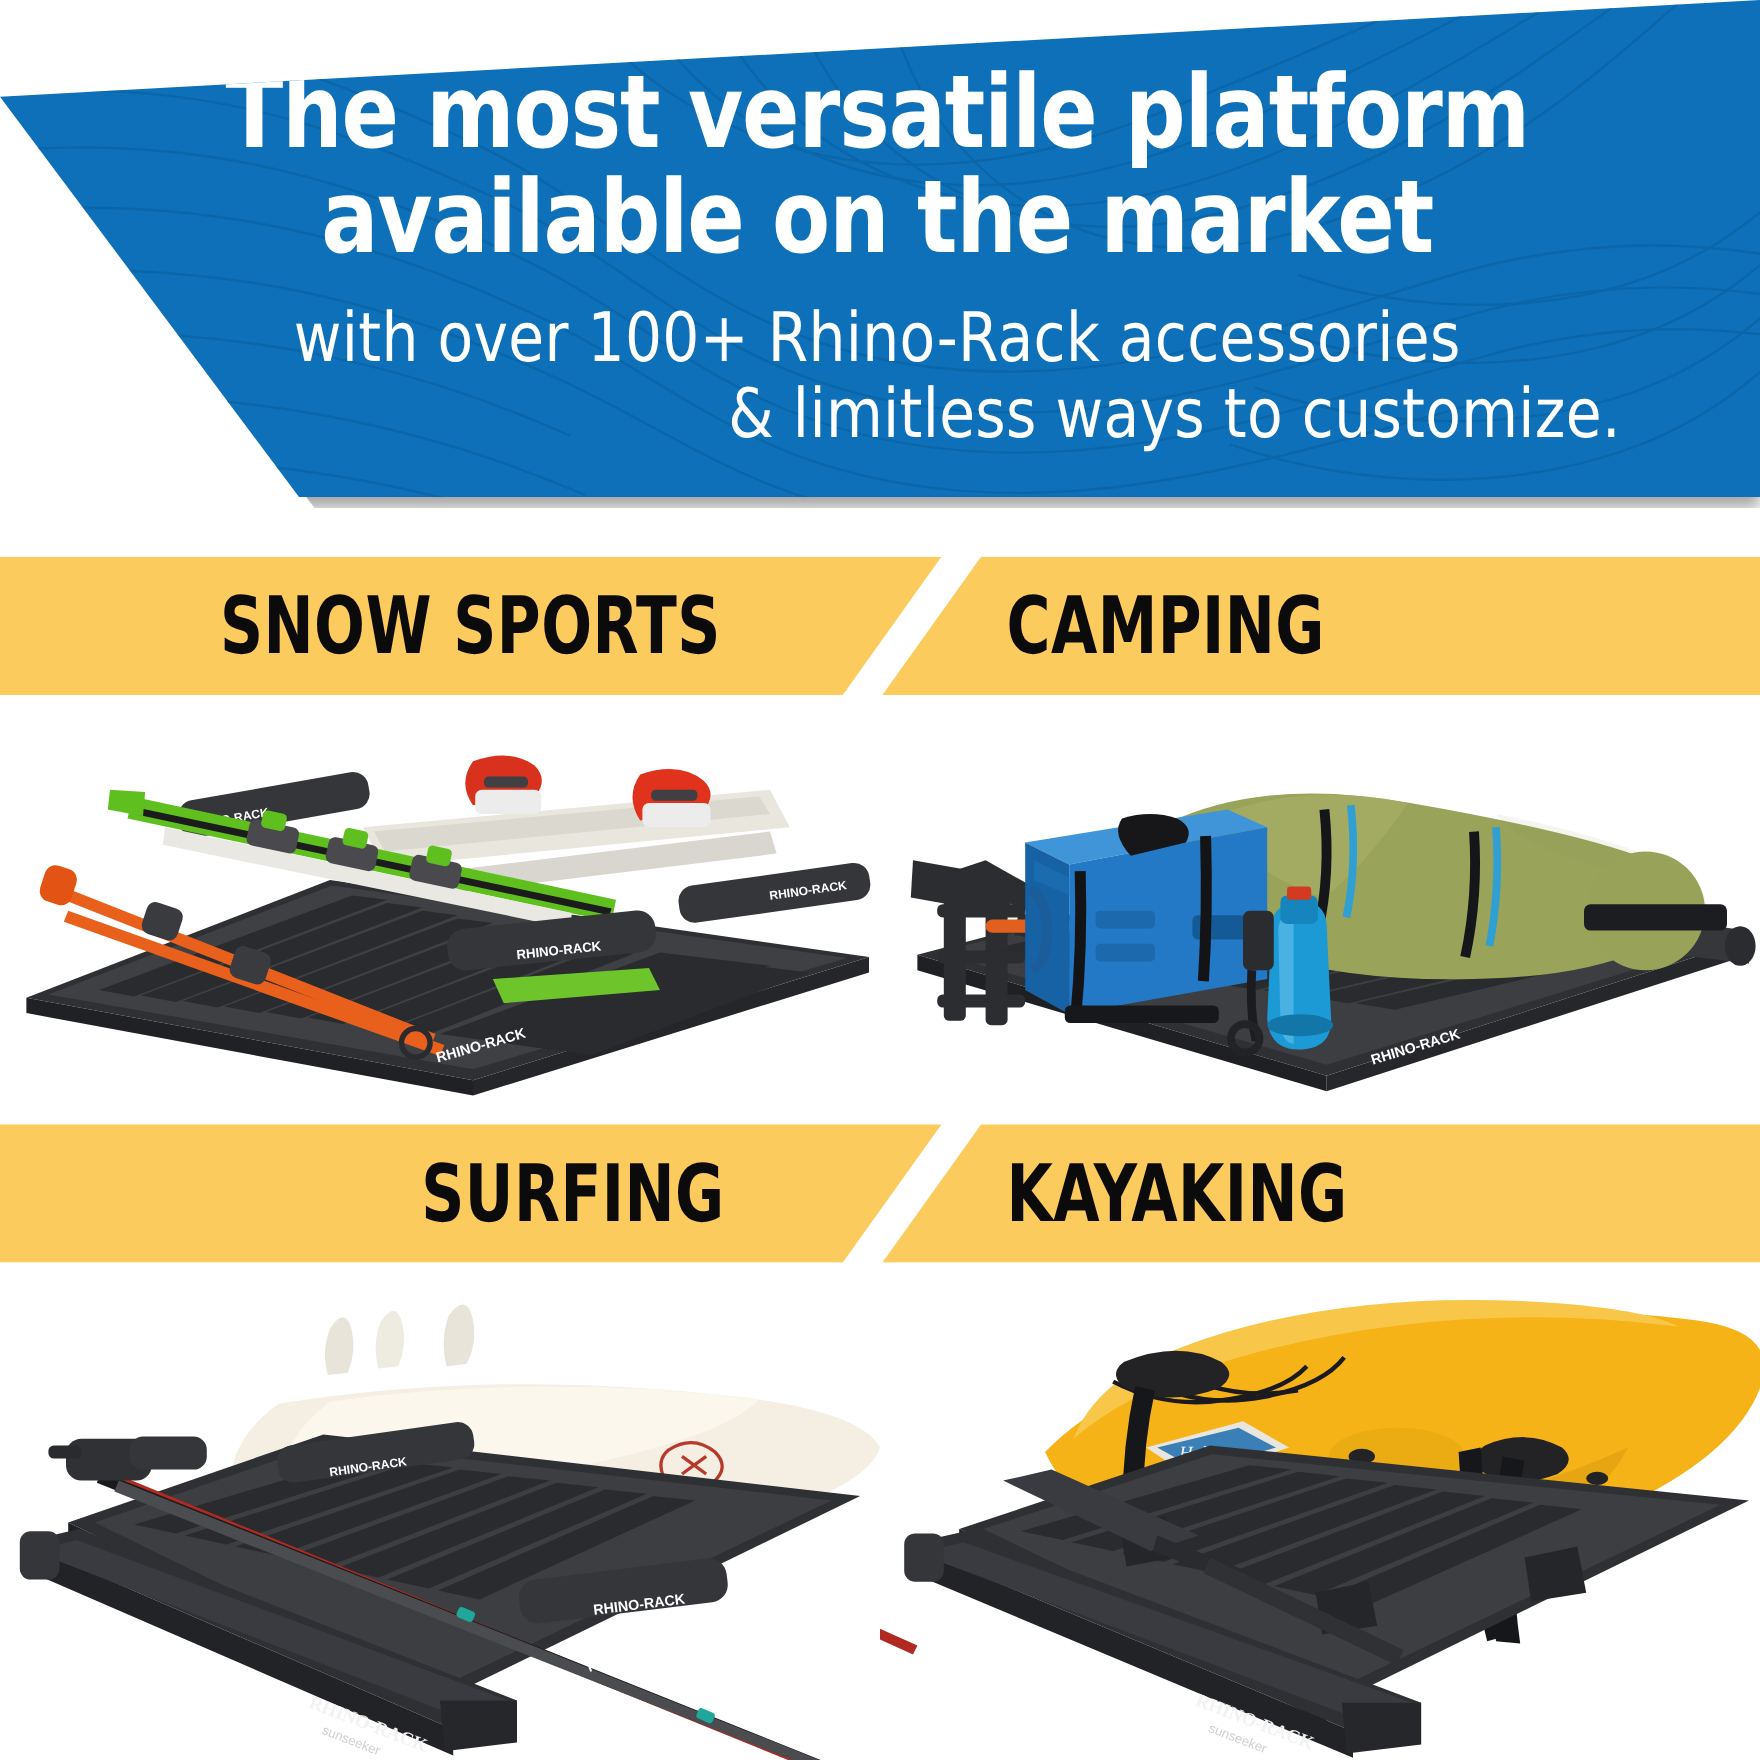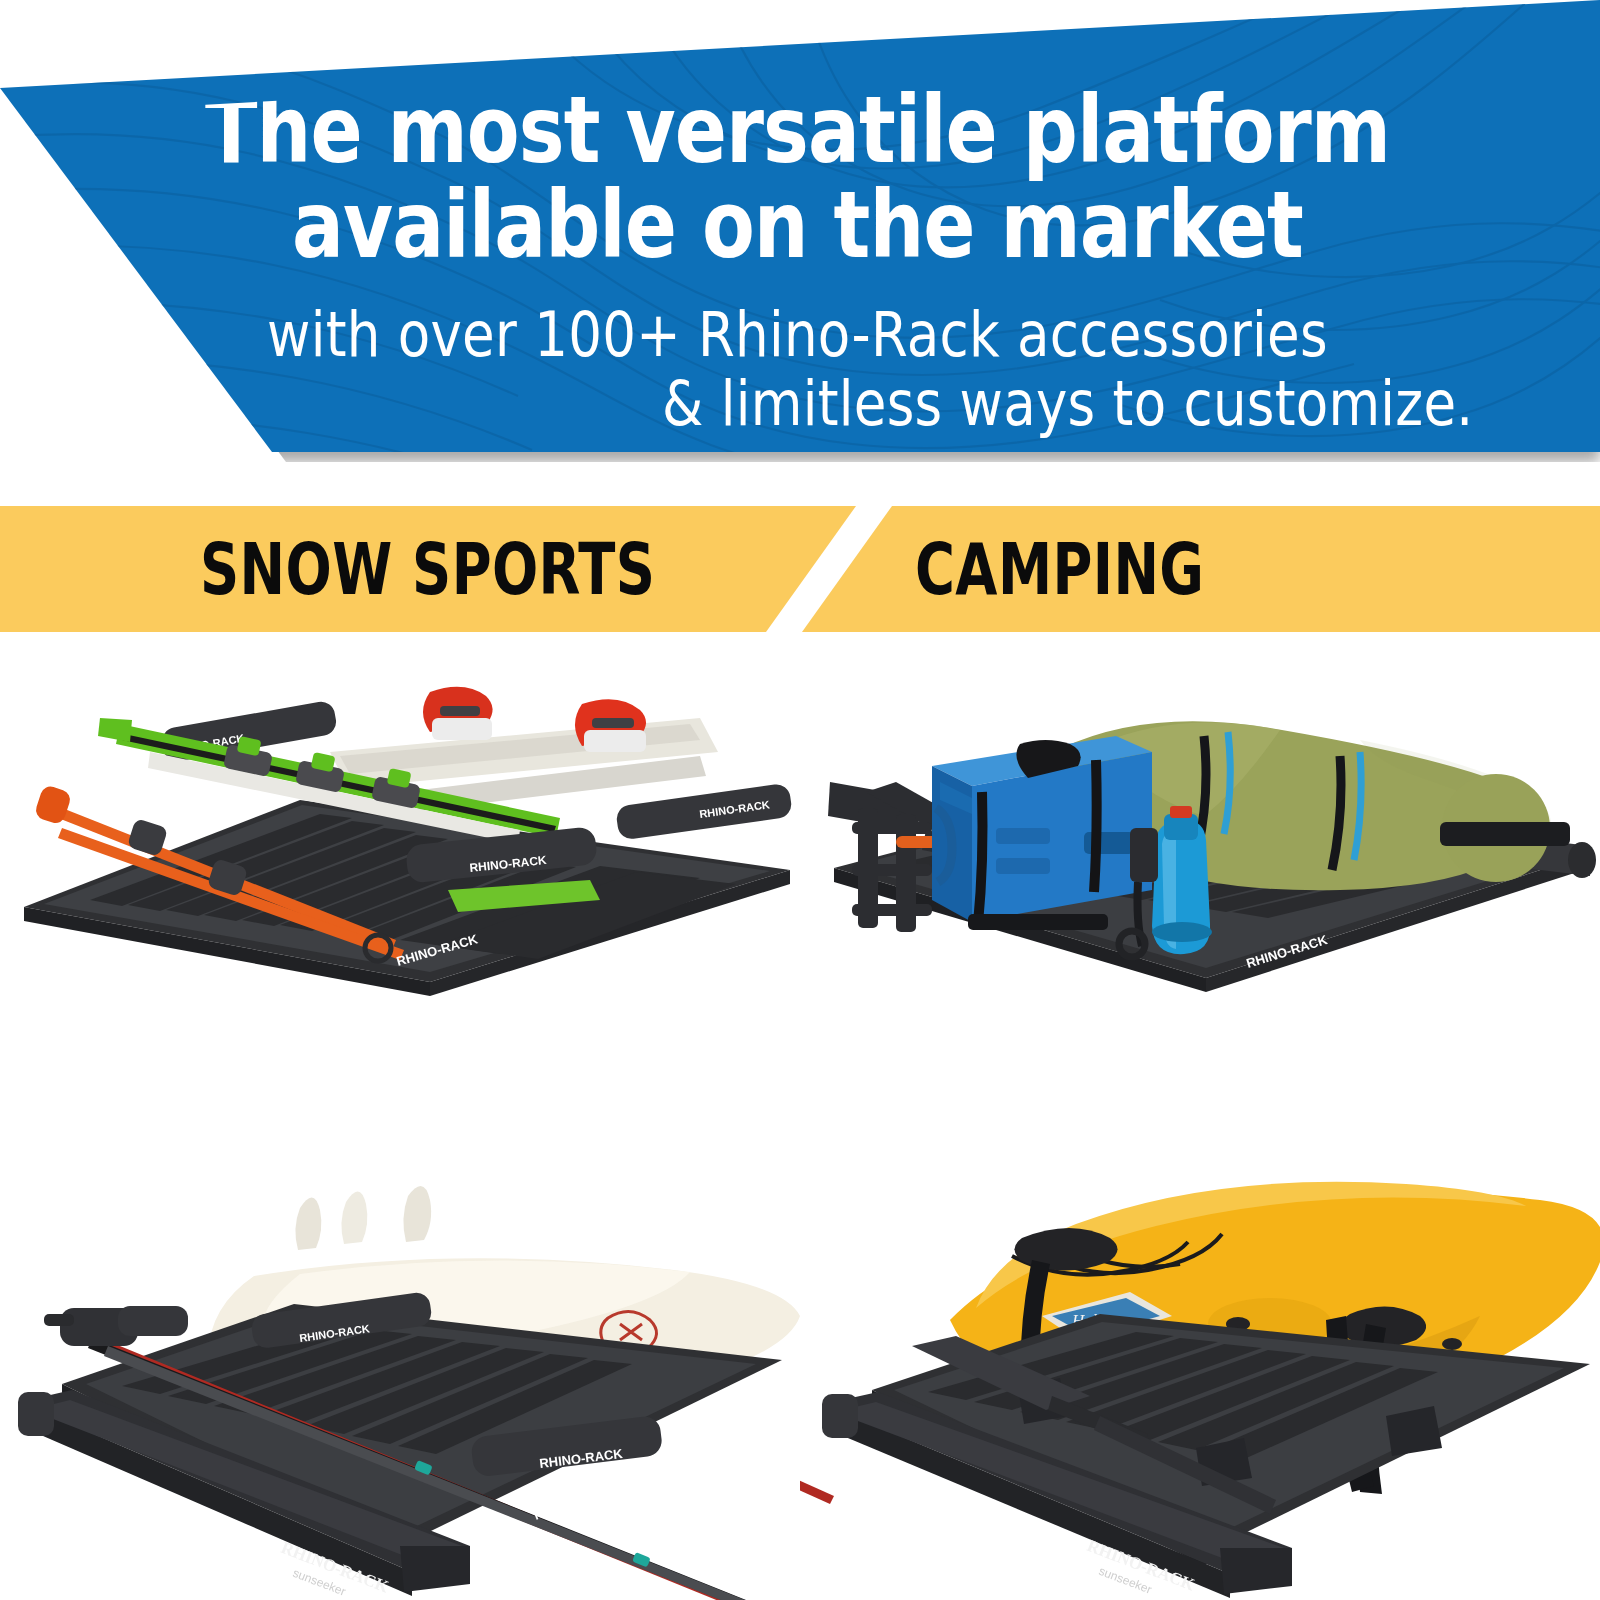--- a/index.html
+++ b/index.html
@@ -13,21 +13,21 @@
     -webkit-clip-path:polygon(14px 96px, 1600px 12px, 1600px 462px, 286px 462px);
     clip-path:polygon(14px 96px, 1600px 12px, 1600px 462px, 286px 462px);
     filter:blur(7px);}
   .hero-panel{position:absolute;left:0;top:0;width:1600px;height:452px;
     background:#0d70b8;
     -webkit-clip-path:polygon(0 88px, 1600px 0, 1600px 452px, 272px 452px);
     clip-path:polygon(0 88px, 1600px 0, 1600px 452px, 272px 452px);}
   .topo{position:absolute;left:0;top:0;width:1600px;height:452px;opacity:.5;}
   .hero-text{position:absolute;left:0;top:0;width:1269px;height:452px;
     -webkit-clip-path:polygon(0 88px, 1600px 0, 1600px 452px, 272px 452px);
-    clip-path:polygon(0 88px, 1600px 0, 1600px 452px, 272px 452px);margin-top:28px;}
+    clip-path:polygon(0 88px, 1600px 0, 1600px 452px, 272px 452px);}
   .headline{position:absolute;left:80px;top:56px;width:1435px;text-align:center;
     color:#fff;font-family:"Liberation Sans Narrow","DejaVu Sans Condensed","Liberation Sans",sans-serif;
     font-weight:700;font-size:92px;line-height:1.03;letter-spacing:-1px;
     transform:scaleX(.93);transform-origin:50% 0;}
   .headline .l2{display:block;}
   .subline{position:absolute;left:80px;top:272px;width:1435px;text-align:center;
     color:#fff;font-family:"Liberation Sans Narrow","DejaVu Sans Condensed","Liberation Sans",sans-serif;
     font-weight:300;font-size:62px;line-height:1.12;letter-spacing:.3px;
     transform:scaleX(.95);transform-origin:50% 0;}
   .subline .s1{display:block;}
@@ -280,20 +280,26 @@
         <rect x="370" y="174" width="22" height="12" rx="3" fill="#d43a22"></rect>
         <ellipse cx="382" cy="300" rx="30" ry="10" fill="#1276a8"></ellipse>
         <rect x="330" y="196" width="28" height="54" rx="6" fill="#2b2c30"></rect>
         <path d="M338,250 q-2,40 4,64" stroke="#1b1c1f" stroke-width="8" fill="none"></path>
         <circle cx="332" cy="312" r="13" fill="none" stroke="#222326" stroke-width="7"></circle>
       </g>
       <text x="448" y="336" font-family="'Liberation Sans Narrow','Liberation Sans',sans-serif" font-size="13" font-weight="700" fill="#ffffff" transform="rotate(-17 448 336)">RHINO-RACK</text>
     </svg>
   </div>
 
+  <div class="labelrow r2">
+    <div class="bar bar-left"></div>
+    <div class="bar bar-right"></div>
+    <div class="bar-label lbl-surf">SURFING</div>
+    <div class="bar-label lbl-kayak">KAYAKING</div>
+  </div>
 
   <div class="cell c-surf">
     <svg viewBox="0 0 800 452">
       <rect width="800" height="452" fill="#ffffff"></rect>
 
       <g>
         <path d="M254,128 q200,-32 420,-6 q110,14 126,46 q-14,42 -150,74 q-200,46 -368,22 q-76,-12 -74,-58 q2,-48 46,-78 z" fill="#f4efe2"></path>
         <path d="M300,126 q190,-26 390,-2 q-30,34 -170,62 q-170,34 -248,12 q-28,-28 28,-72 z" fill="#fbf8ef" opacity=".85"></path>
         <path d="M300,60 q14,-22 20,2 q4,20 -4,38 l-18,2 q-6,-22 2,-42 z" fill="#e8e4d9"></path>
         <path d="M346,54 q14,-22 20,2 q4,20 -4,38 l-18,2 q-6,-22 2,-42 z" fill="#eeebe1"></path>

